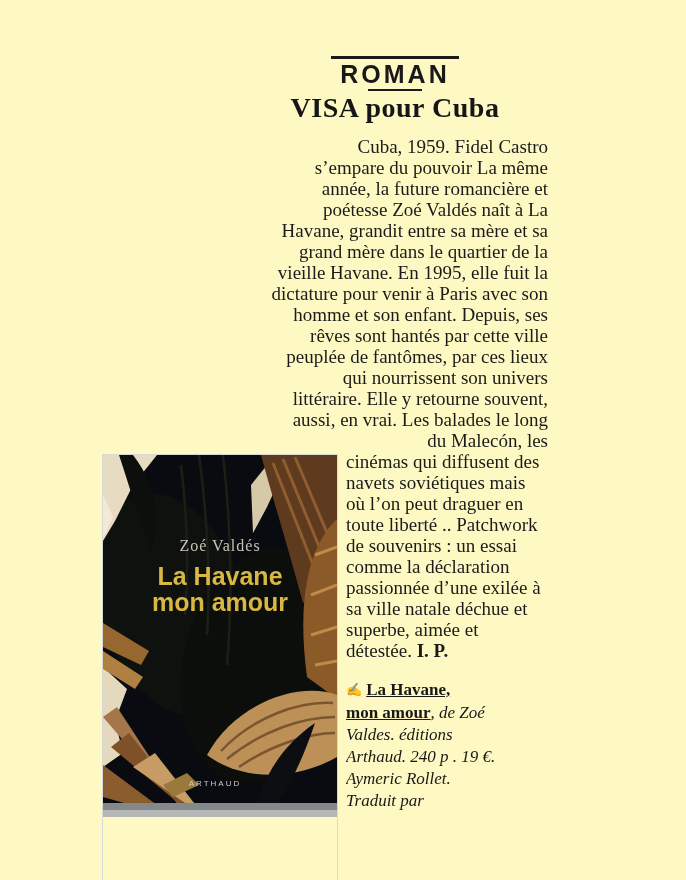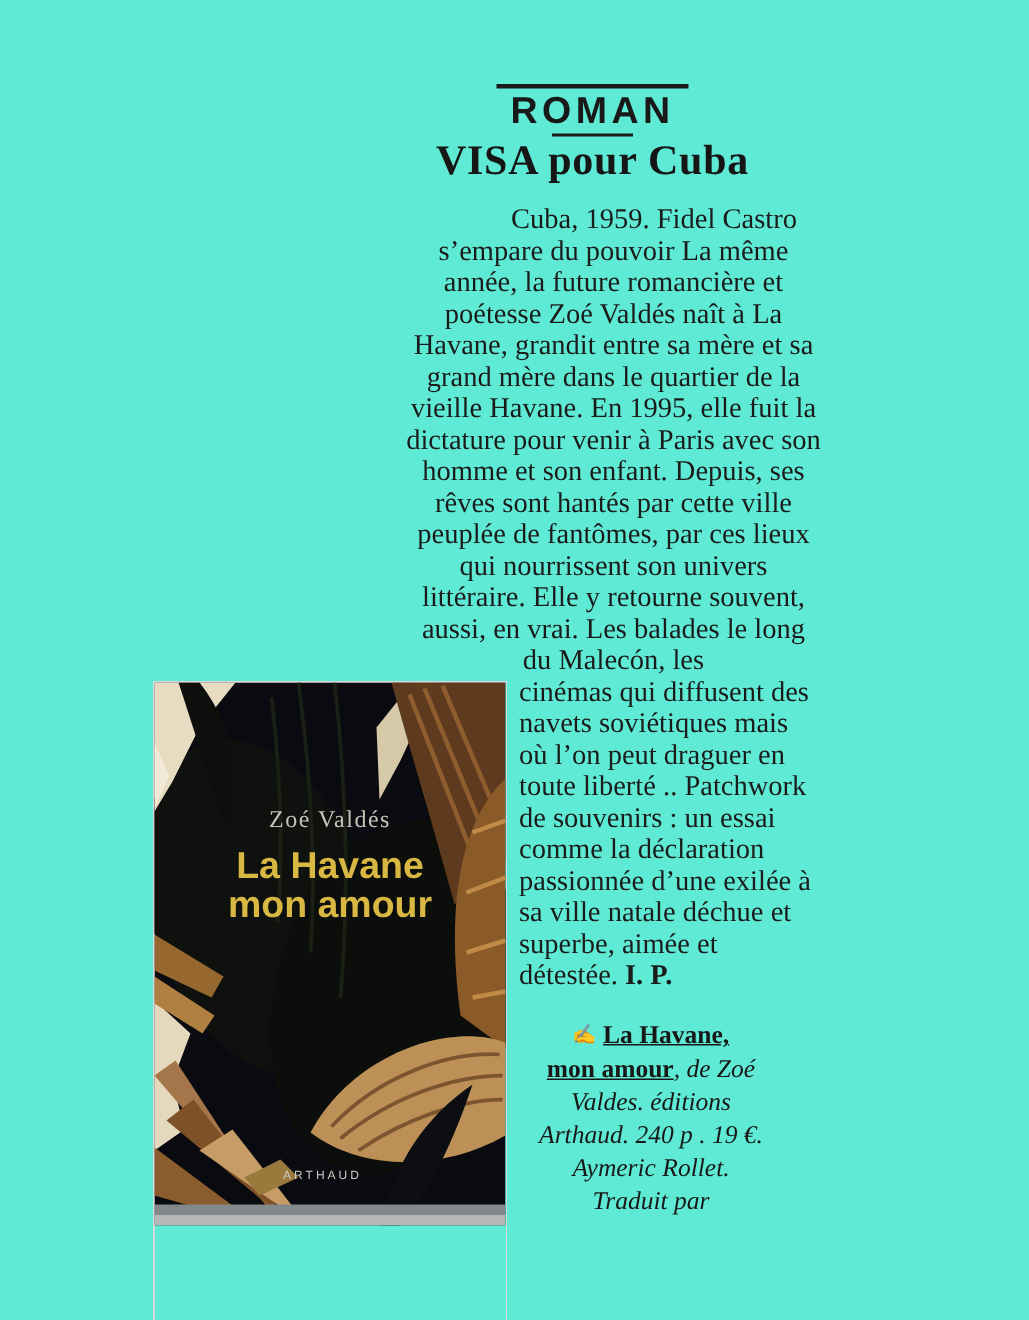--- a/index.html
+++ b/index.html
@@ -1,19 +1,19 @@
 <!DOCTYPE html>
 <html><head>
 <meta charset="utf-8">
 <style>
   html,body{margin:0;padding:0;background:#ffffff;}
   .page{
     position:relative;
     width:686px;height:880px;
-    background:#5eead4;
+    background:#fef9c3;
     overflow:hidden;
     font-family:"Liberation Serif",serif;
     color:#1b1b1b;
     -webkit-font-smoothing:antialiased;
   }
   
   .header{margin-left:252px;width:286px;text-align:center;padding-top:56px;}
   .kicker-box{
     display:inline-block;position:relative;
     padding:3px 9px 4px;border-top:3px solid #1a1a1a;
@@ -27,39 +27,39 @@
     content:"";position:absolute;bottom:0;left:50%;
     transform:translateX(-50%);
     width:54px;height:2.5px;background:#1a1a1a;
   }
   .title{
     font-size:28px;font-weight:700;letter-spacing:0.5px;
     margin-top:2px;line-height:1.05;color:#161616;
   }
   
   .article{margin:14px 138px 0 103px;font-size:19px;line-height:21px;}
-  .p1{margin:0 0 0 167px;text-indent:54px;text-align:center;}
+  .p1{margin:0 0 0 167px;text-indent:54px;text-align:right;}
   .p2{margin:0;text-align:left;}
   .byline{font-weight:700;}
   
   .cover{
     float:left;width:234px;height:468px;
     margin:4px 9px 6px 0;
     box-shadow:0 0 0 1px #d8d8d8;
   }
   .cover svg{display:block;}
   .cov-author{font-family:"Liberation Serif",serif;font-size:16px;fill:#c7c3b8;text-anchor:middle;letter-spacing:1px;}
   .cov-title{font-family:"Liberation Sans",sans-serif;font-size:25px;font-weight:700;fill:#d8b742;text-anchor:middle;}
   .cov-pub{font-family:"Liberation Sans",sans-serif;font-size:8px;fill:#cfccc2;text-anchor:middle;letter-spacing:2px;}
   
   .citation{
     overflow:hidden;             
     margin:18px 26px 0 0;
     font-style:italic;font-size:17px;line-height:22px;
-    text-align:center;color:#181818;
+    color:#181818;
   }
   .cit-bold{font-style:normal;font-weight:700;text-decoration:underline;}
   .cit-underline{}
   .cit-icon{font-style:normal;font-size:13px;position:relative;top:-1px;margin-right:4px;}
 </style>
 </head>
 <body>
 
 <div class="page">
 

